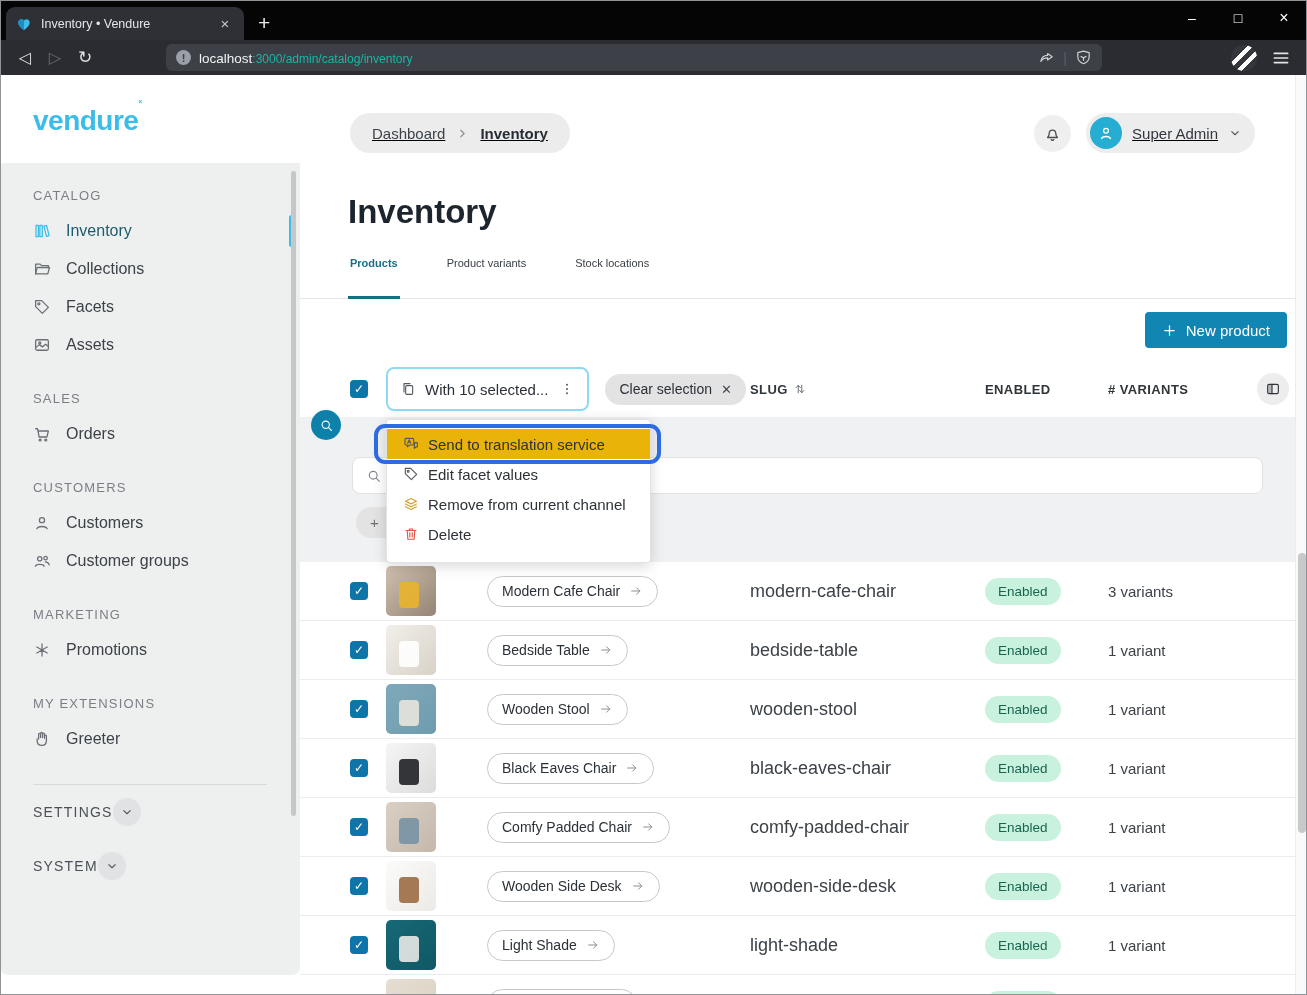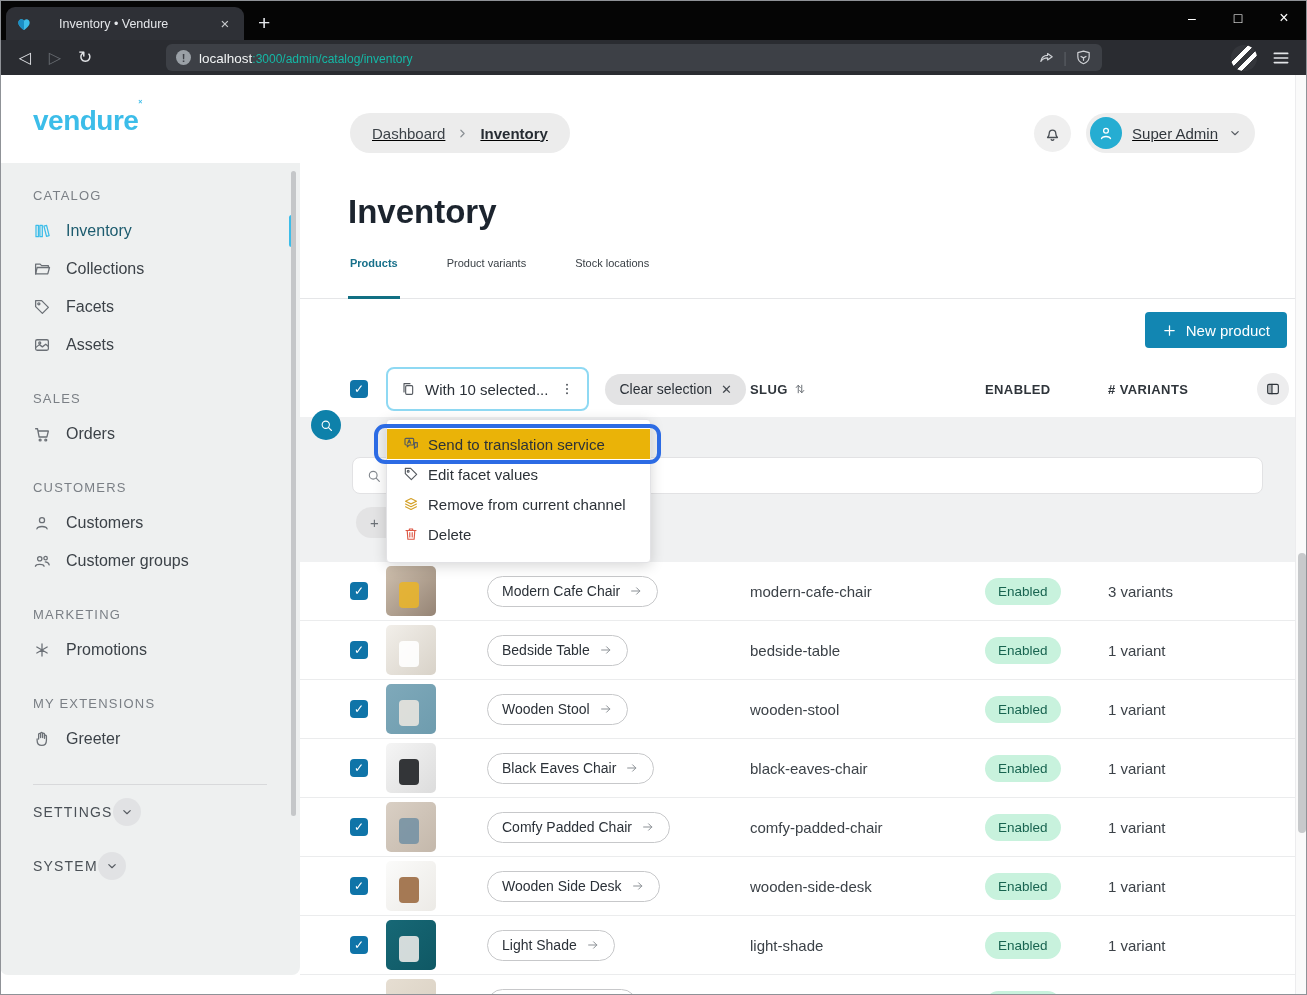--- a/index.html
+++ b/index.html
@@ -1,21 +1,21 @@
 <!DOCTYPE html>
 <html><head>
 <meta charset="utf-8">
 <style>
   * { box-sizing: border-box; margin: 0; padding: 0; }
   html,body { width:1307px; height:995px; overflow:hidden; font-family:"Liberation Sans",sans-serif; background:#fff; }
   .frame { position:fixed; inset:0; border:1px solid #8f9297; pointer-events:none; z-index:999; }
 
   
   .titlebar { height:40px; background:#050505; display:flex; align-items:flex-end; }
-  .btab { margin-left:6px; height:33px; width:238px; background:#2e3036; border-radius:9px 9px 0 0; display:flex; align-items:center; padding:0 10px; gap:27px; }
+  .btab { margin-left:6px; height:33px; width:238px; background:#2e3036; border-radius:9px 9px 0 0; display:flex; align-items:center; padding:0 10px; gap:9px; }
   .btab-title { color:#e4e6ea; font-size:12.5px; flex:1; white-space:nowrap; overflow:hidden; }
   .btab-close { color:#c8cacd; font-size:15px; width:18px; text-align:center; cursor:default; }
   .newtab { color:#e4e6ea; font-size:21px; margin:0 0 5px 14px; }
   .tspacer { flex:1; }
   .winctl { display:flex; align-self:flex-start; }
   .winbtn { width:46px; height:36px; color:#fff; display:flex; align-items:center; justify-content:center; font-size:14px; }
   .toolbar { height:35px; background:#2a2c31; display:flex; align-items:center; padding:0 10px; }
   .navbtn { color:#e2e4e7; font-size:16px; width:30px; text-align:center; }
   .navbtn.disabled { color:#686c72; }
   .urlbar { margin-left:66px; width:936px; height:27px; background:#3d4046; border-radius:6px; display:flex; align-items:center; padding:0 10px; gap:8px; }
@@ -105,21 +105,21 @@
   .menu-item .ic { width:16px; height:16px; flex:none; }
   .menu-item.hl { background:#eab308; }
   .hl-ring { position:absolute; left:-13px; right:-11px; top:-5px; bottom:-5px; border:4px solid #2c6be4; border-radius:11px; pointer-events:none; }
 
   .rows .row { height:59px; border-bottom:1px solid #ebeced; }
   .thumb { width:50px; height:50px; border-radius:5px; background:linear-gradient(135deg,var(--c1),var(--c2)); position:relative; overflow:hidden; cursor:pointer; }
   .thumb::after { content:""; position:absolute; left:13px; bottom:8px; width:20px; height:26px; border-radius:4px; background:var(--accent); opacity:.9; }
   .name-pill { display:inline-flex; align-items:center; gap:9px; border:1px solid #c7c8ca; border-radius:17px; height:31px; padding:0 14px; font-size:14px; color:#2b3138; background:#fff; cursor:pointer; }
   .name-pill .ic { width:14px; height:14px; color:#8a8f94; }
   .name-pill.empty { min-width:150px; }
-  .slug { font-size:15px; color:#3c4248; }
+  .slug { font-size:18px; color:#3c4248; }
   .badge { display:inline-block; background:#c8f2dd; color:#186450; border-radius:14px; padding:6px 13px; font-size:13.5px; }
   .variants { font-size:15px; color:#3c4248; }
 
   .ic { display:inline-flex; }
   .ic svg { width:100%; height:100%; fill:none; stroke:currentColor; stroke-width:1.7; stroke-linecap:round; stroke-linejoin:round; }
 </style>
 </head>
 <body>
 
 <div class="frame"></div>

